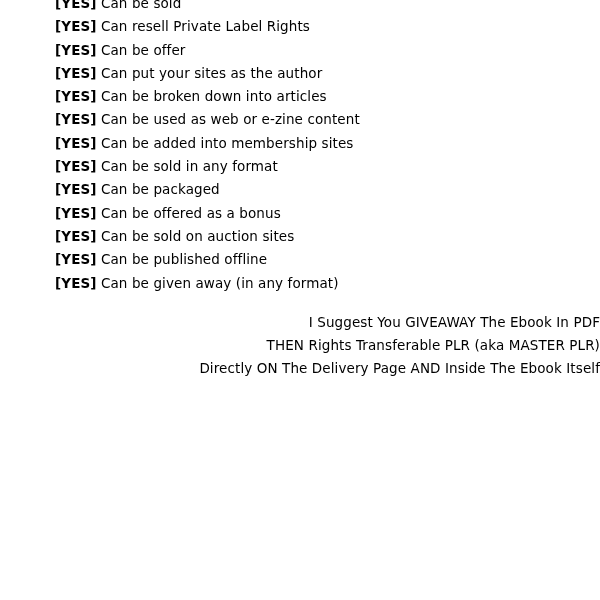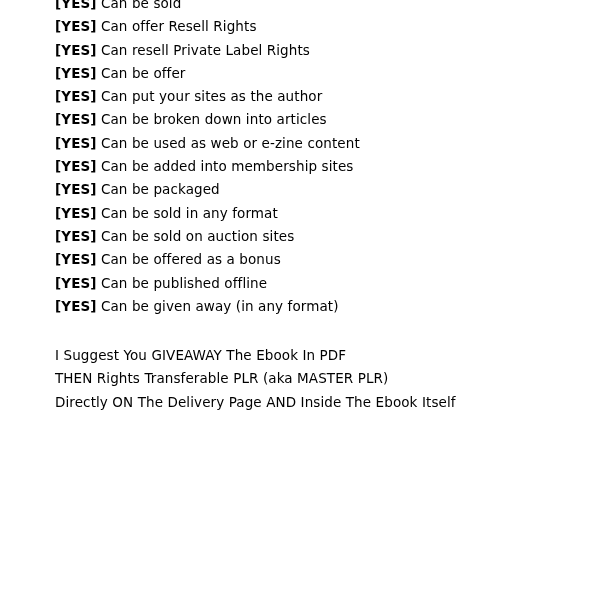--- a/index.html
+++ b/index.html
@@ -36,42 +36,39 @@
     
     margin-top: -8px;
   }
   .flag {
     font-weight: bold;
   }
   .rights-text {
     font-weight: normal;
   }
   .note-block {
-    margin-top: 26px;
+    margin-top: 16px;
+    text-align: right;
   }
   .note-line {
     font-size: 13.5px;
     line-height: 23.3px;
     white-space: nowrap;
     letter-spacing: 0.1px;
   }
 </style>
 </head>
 <body>
 
 <div class="page">
 
   <ul class="rights-list">
     <li class="rights-item">
       <span class="flag">[YES]</span>
       <span class="rights-text">Can be sold</span>
-    </li>
-    <li class="rights-item">
-      <span class="flag">[YES]</span>
-      <span class="rights-text">Can offer Resell Rights</span>
     </li>
     <li class="rights-item">
       <span class="flag">[YES]</span>
       <span class="rights-text">Can resell Private Label Rights</span>
     </li>
     <li class="rights-item">
       <span class="flag">[YES]</span>
       <span class="rights-text">Can be offer</span>
     </li>
     <li class="rights-item">
@@ -85,33 +82,33 @@
     <li class="rights-item">
       <span class="flag">[YES]</span>
       <span class="rights-text">Can be used as web or e-zine content</span>
     </li>
     <li class="rights-item">
       <span class="flag">[YES]</span>
       <span class="rights-text">Can be added into membership sites</span>
     </li>
     <li class="rights-item">
       <span class="flag">[YES]</span>
+      <span class="rights-text">Can be sold in any format</span>
+    </li>
+    <li class="rights-item">
+      <span class="flag">[YES]</span>
       <span class="rights-text">Can be packaged</span>
     </li>
     <li class="rights-item">
       <span class="flag">[YES]</span>
-      <span class="rights-text">Can be sold in any format</span>
+      <span class="rights-text">Can be offered as a bonus</span>
     </li>
     <li class="rights-item">
       <span class="flag">[YES]</span>
       <span class="rights-text">Can be sold on auction sites</span>
-    </li>
-    <li class="rights-item">
-      <span class="flag">[YES]</span>
-      <span class="rights-text">Can be offered as a bonus</span>
     </li>
     <li class="rights-item">
       <span class="flag">[YES]</span>
       <span class="rights-text">Can be published offline</span>
     </li>
     <li class="rights-item">
       <span class="flag">[YES]</span>
       <span class="rights-text">Can be given away (in any format)</span>
     </li>
   </ul>

